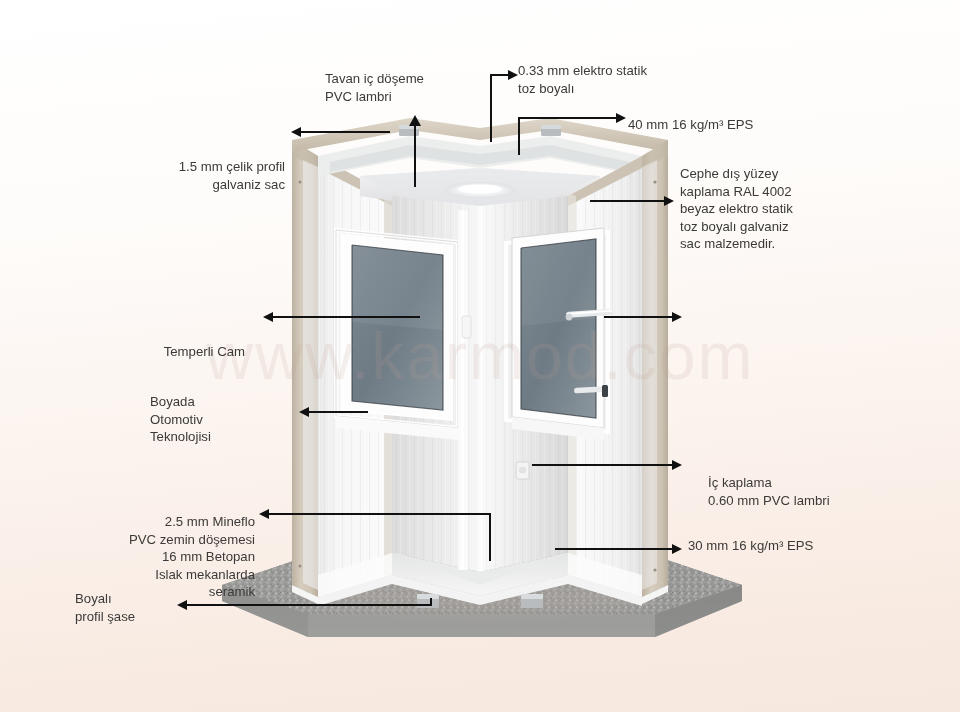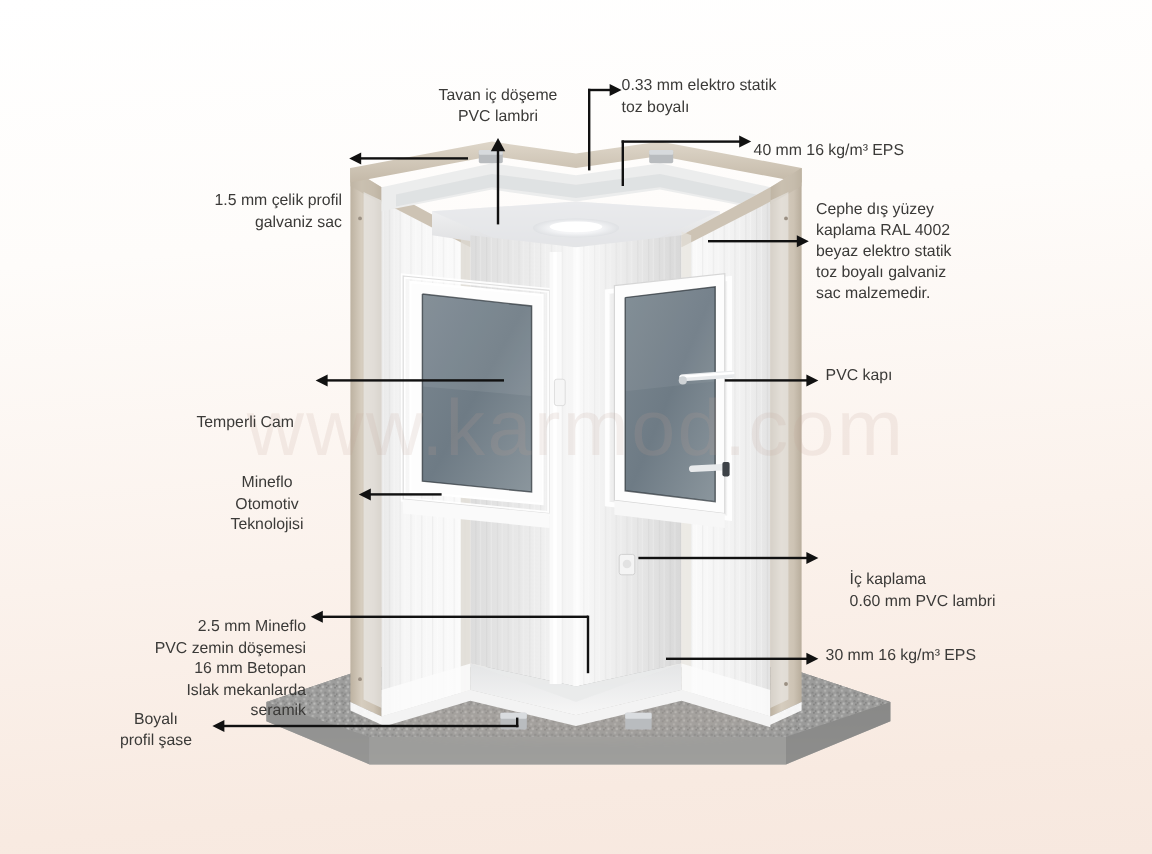--- a/index.html
+++ b/index.html
@@ -30,21 +30,21 @@
   .lbl{
     position:absolute;
     font-size:13.2px;
     line-height:17.5px;
     color:#3b3a38;
     white-space:pre-line;
     z-index:60;
   }
   .lbl.r{text-align:right;margin-top:38px;}
   .lbl.l{text-align:left;}
-  .lbl.c{text-align:center;}
+  .lbl.c{}
 
   
   .ln{position:absolute;background:#111;z-index:55;}
   .lnh{height:1.6px;}
   .lnv{width:1.6px;}
   .ar{position:absolute;width:0;height:0;z-index:56;}
   .ar-l{border-top:5px solid transparent;border-bottom:5px solid transparent;border-right:10px solid #111;}
   .ar-r{border-top:5px solid transparent;border-bottom:5px solid transparent;border-left:10px solid #111;}
   .ar-u{border-left:6px solid transparent;border-right:6px solid transparent;border-bottom:11px solid #111;}
 
@@ -297,25 +297,24 @@
 beyaz elektro statik
 toz boyalı galvaniz
 sac malzemedir.</div>
   <div class="ln lnh" style="left:590px;top:200px;width:78px;"></div>
   <div class="ar ar-r" style="left:664px;top:196px;"></div>
 
   <div class="lbl r" style="left:80px;top:305px;width:165px;">Temperli Cam</div>
   <div class="ln lnh" style="left:272px;top:316px;width:148px;"></div>
   <div class="ar ar-l" style="left:263px;top:312px;"></div>
 
-  <div class="lbl l" style="left:688px;top:304px;width:160px;">PVC kapı</div>
   <div class="ln lnh" style="left:604px;top:316px;width:72px;"></div>
   <div class="ar ar-r" style="left:672px;top:312px;"></div>
 
-  <div class="lbl c" style="left:150px;top:393px;width:145px;">Mineflo
+  <div class="lbl c" style="left:150px;top:393px;width:145px;">Boyada
 Otomotiv
 Teknolojisi</div>
   <div class="ln lnh" style="left:308px;top:411px;width:60px;"></div>
   <div class="ar ar-l" style="left:299px;top:407px;"></div>
 
   <div class="lbl r" style="left:60px;top:475px;width:195px;">2.5 mm Mineflo
 PVC zemin döşemesi
 16 mm Betopan
 Islak mekanlarda
 seramik</div>

